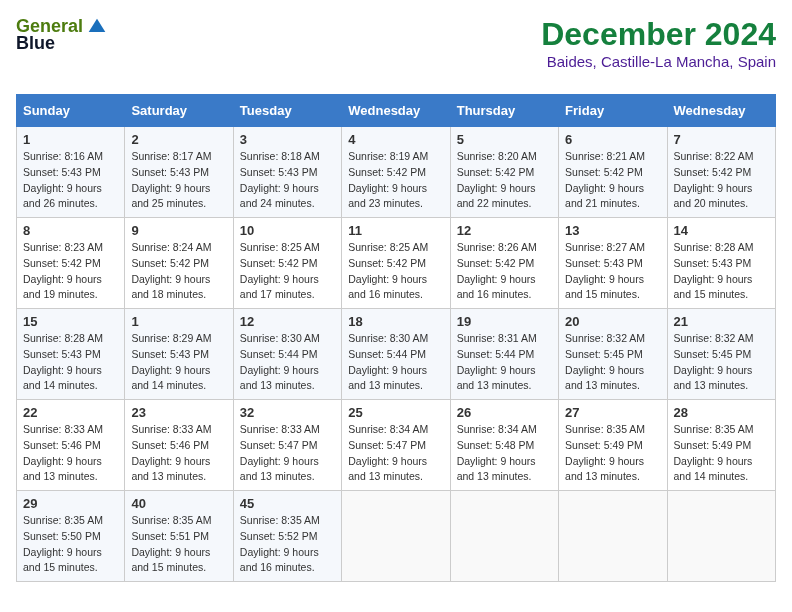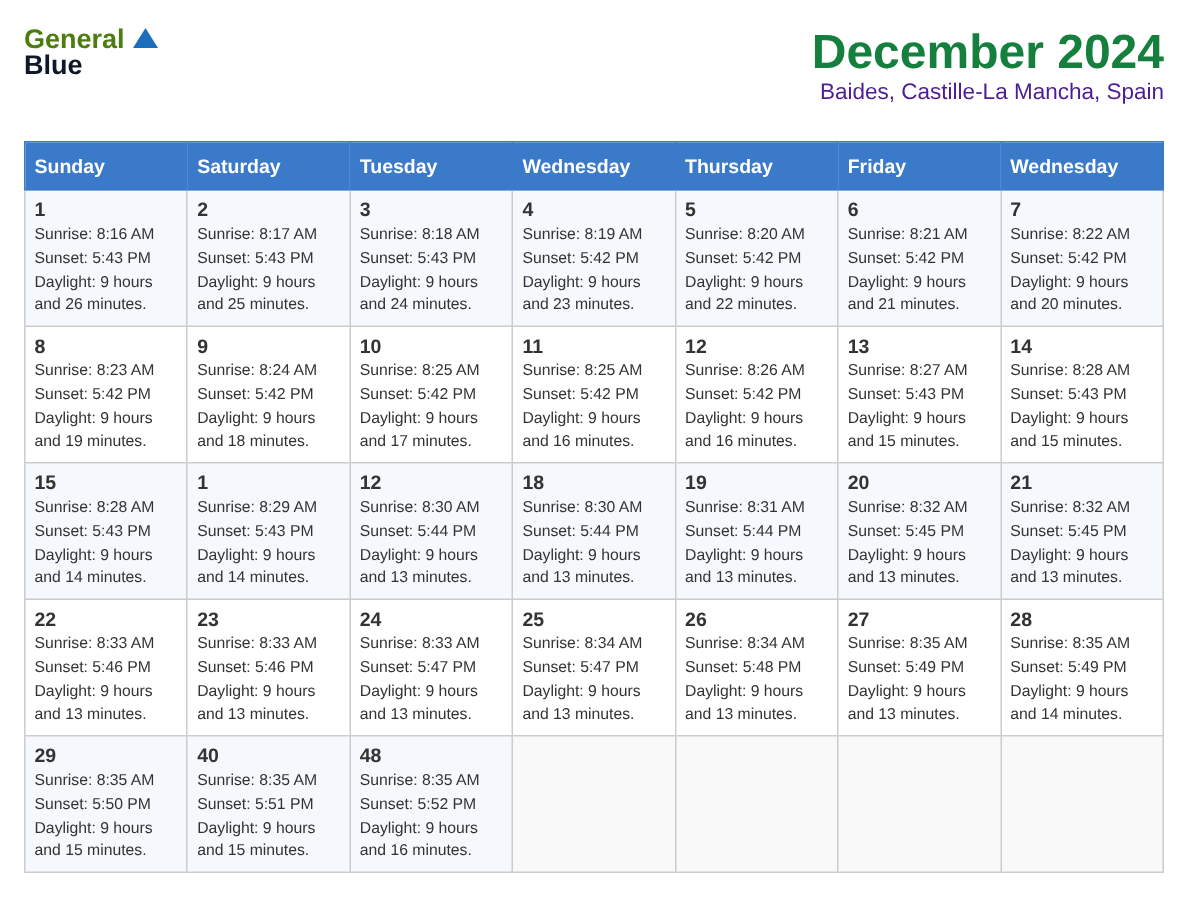--- a/index.html
+++ b/index.html
@@ -223,21 +223,21 @@
       <tr>
         <td>
         <span class="day-number">22</span>
         <span class="day-info">Sunrise: 8:33 AM<br>Sunset: 5:46 PM<br>Daylight: 9 hours and 13 minutes.</span>
       </td>
         <td>
         <span class="day-number">23</span>
         <span class="day-info">Sunrise: 8:33 AM<br>Sunset: 5:46 PM<br>Daylight: 9 hours and 13 minutes.</span>
       </td>
         <td>
-        <span class="day-number">24</span>
+        <span class="day-number">32</span>
         <span class="day-info">Sunrise: 8:33 AM<br>Sunset: 5:47 PM<br>Daylight: 9 hours and 13 minutes.</span>
       </td>
         <td>
         <span class="day-number">25</span>
         <span class="day-info">Sunrise: 8:34 AM<br>Sunset: 5:47 PM<br>Daylight: 9 hours and 13 minutes.</span>
       </td>
         <td>
         <span class="day-number">26</span>
         <span class="day-info">Sunrise: 8:34 AM<br>Sunset: 5:48 PM<br>Daylight: 9 hours and 13 minutes.</span>
       </td>
@@ -253,21 +253,21 @@
       <tr>
         <td>
         <span class="day-number">29</span>
         <span class="day-info">Sunrise: 8:35 AM<br>Sunset: 5:50 PM<br>Daylight: 9 hours and 15 minutes.</span>
       </td>
         <td>
         <span class="day-number">40</span>
         <span class="day-info">Sunrise: 8:35 AM<br>Sunset: 5:51 PM<br>Daylight: 9 hours and 15 minutes.</span>
       </td>
         <td>
-        <span class="day-number">48</span>
+        <span class="day-number">45</span>
         <span class="day-info">Sunrise: 8:35 AM<br>Sunset: 5:52 PM<br>Daylight: 9 hours and 16 minutes.</span>
       </td>
         <td class="empty-cell"></td>
         <td class="empty-cell"></td>
         <td class="empty-cell"></td>
         <td class="empty-cell"></td>
       </tr>
     </tbody>
 </table>
 

